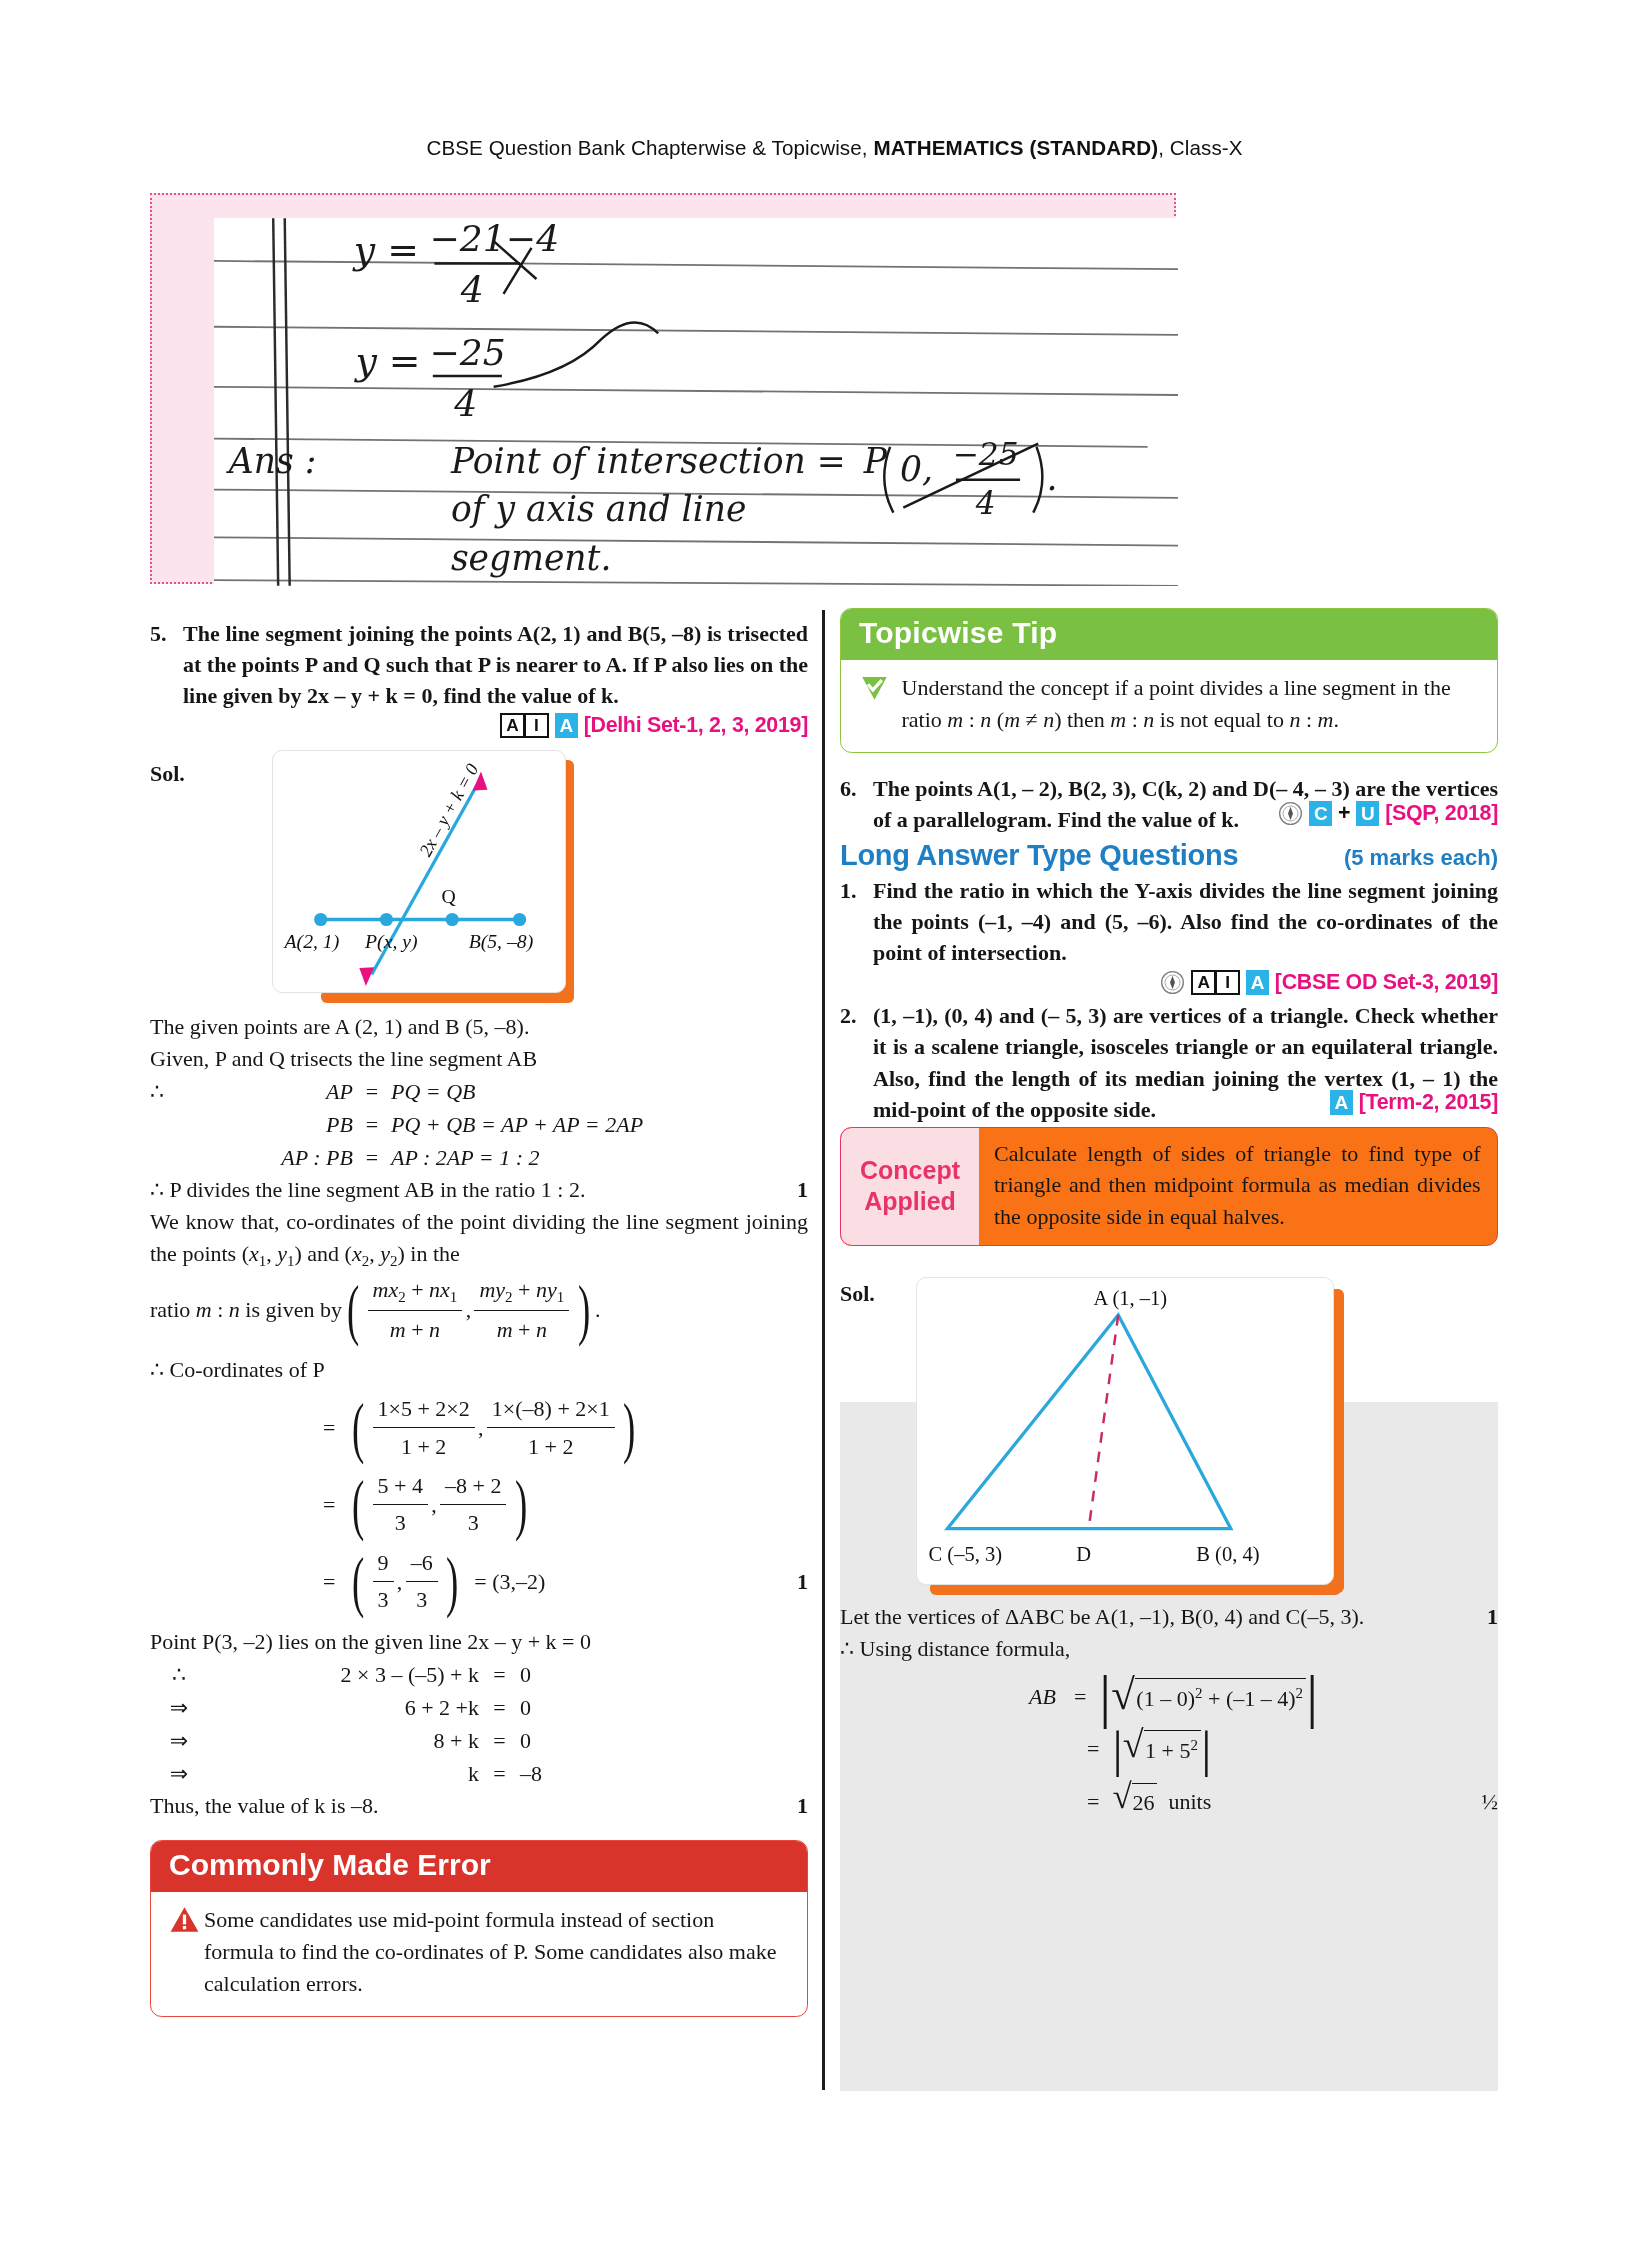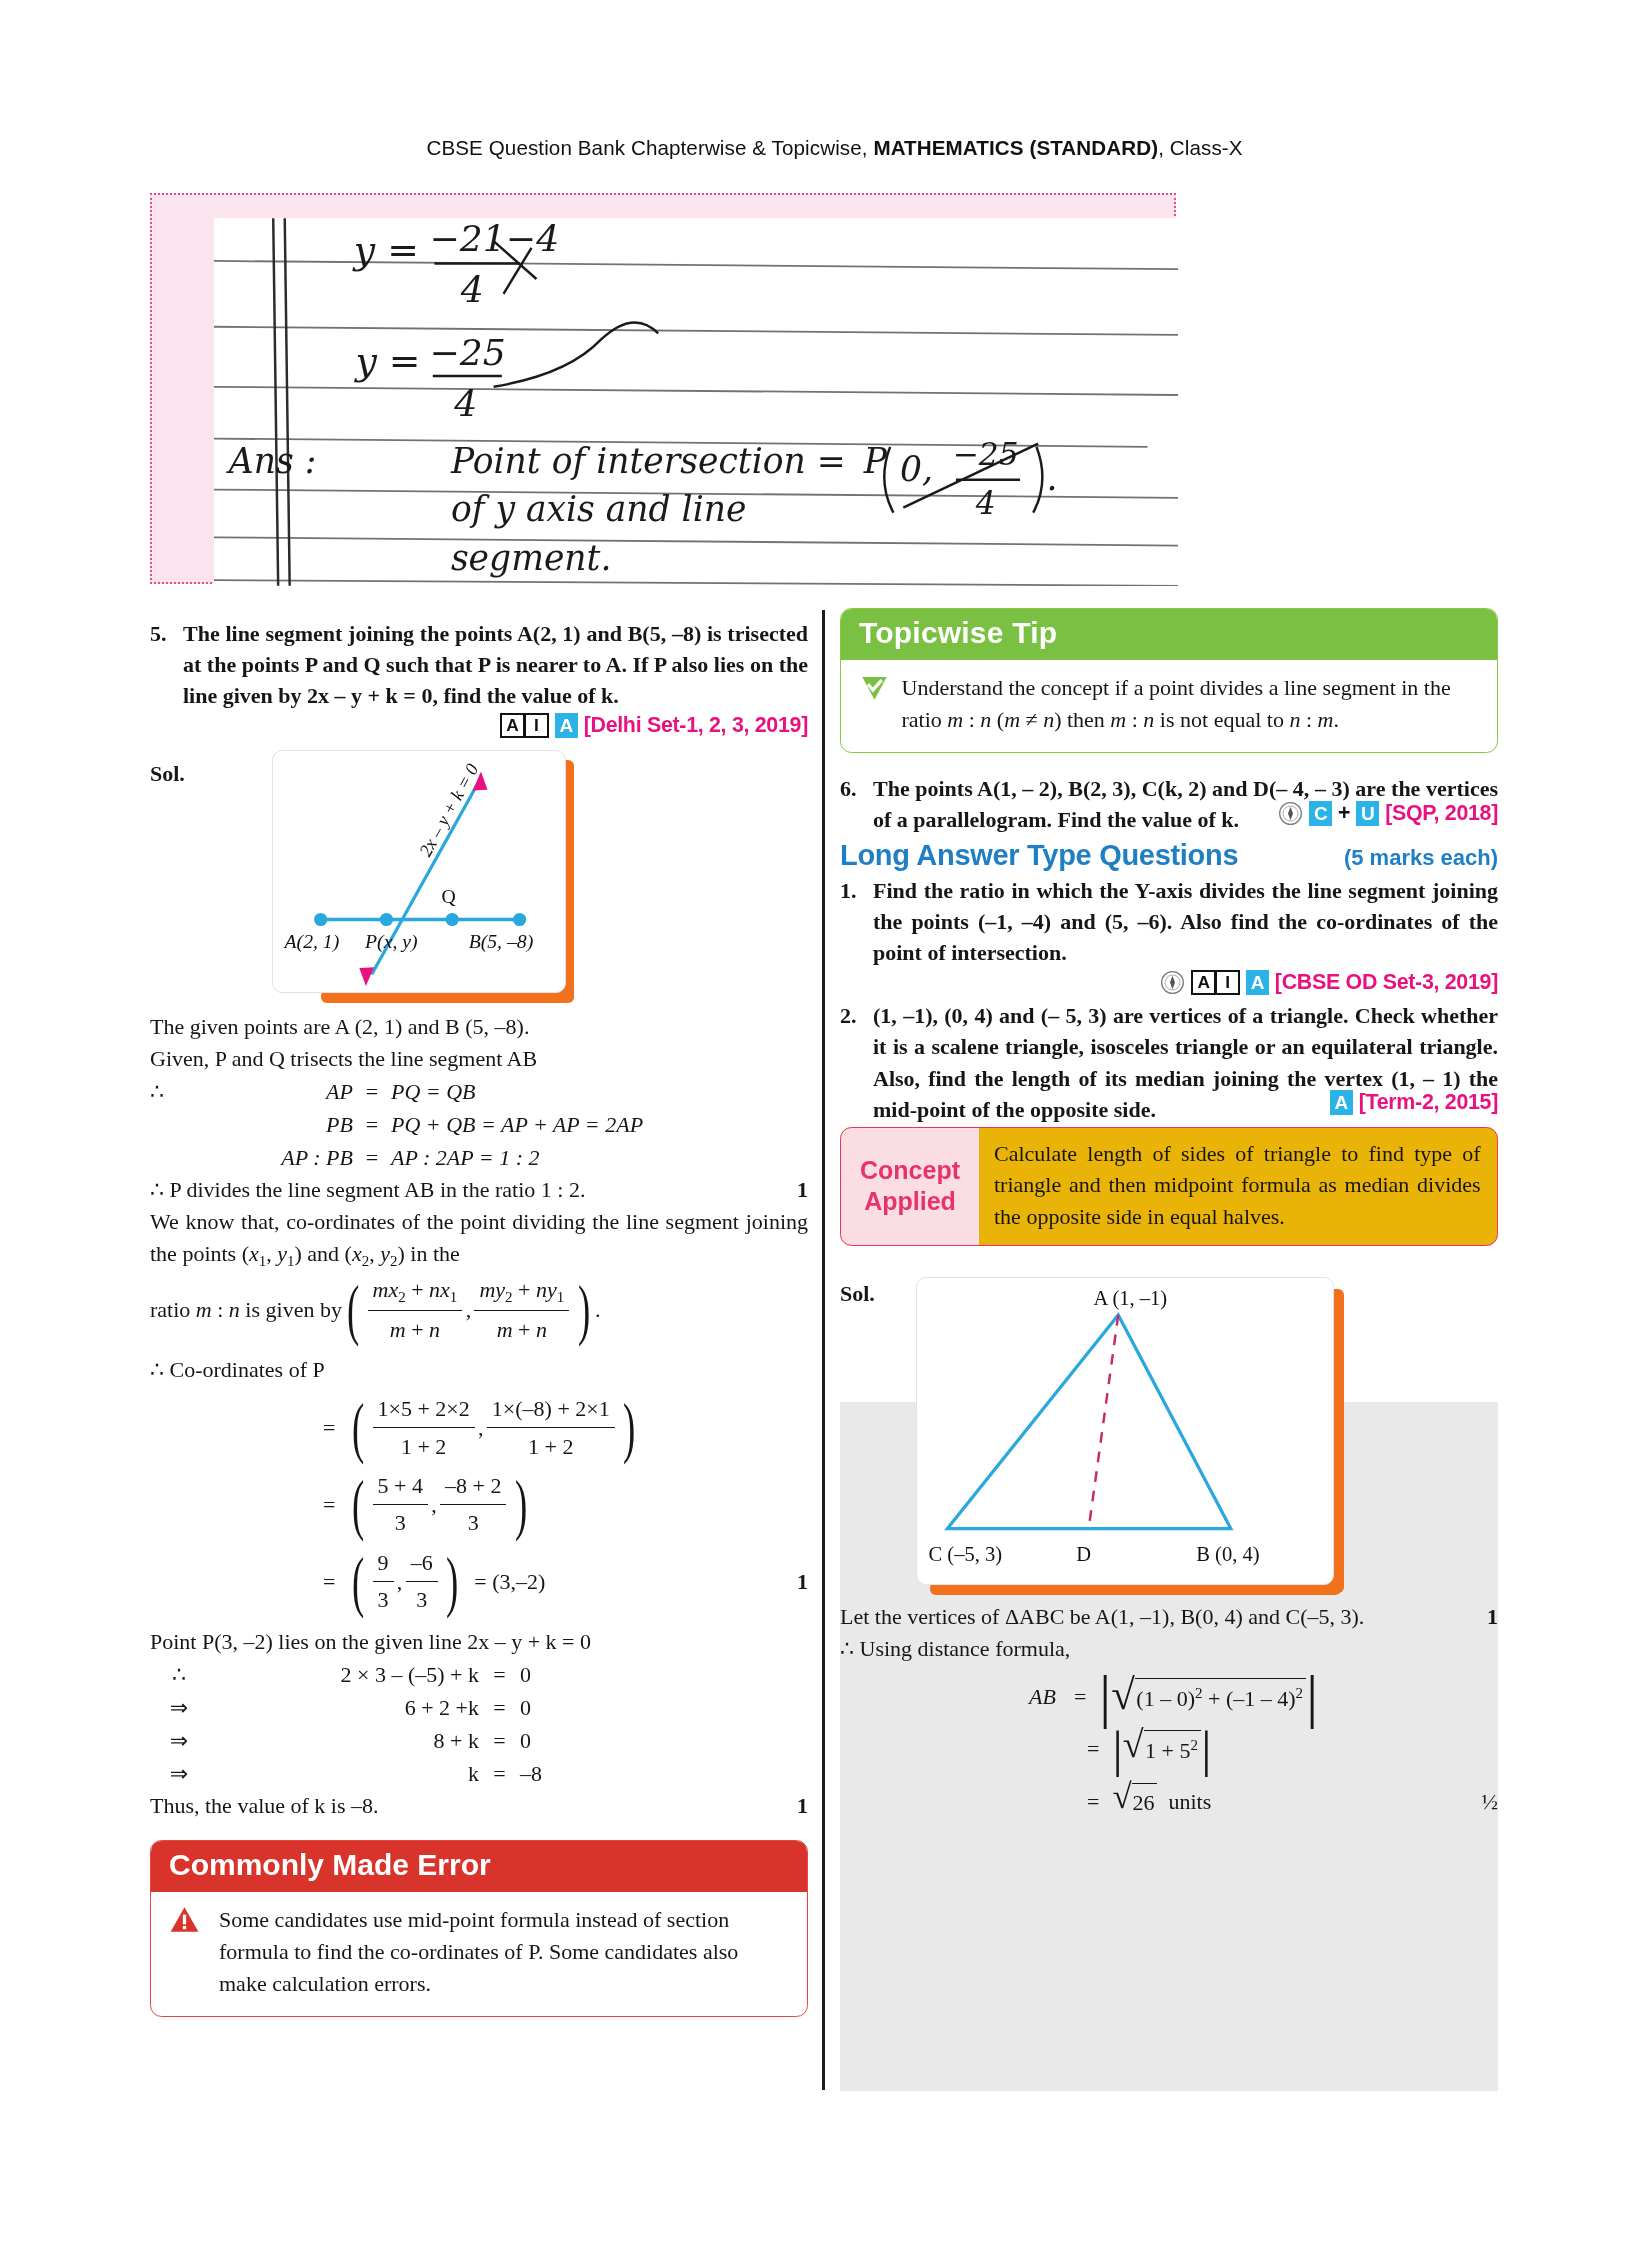--- a/index.html
+++ b/index.html
@@ -129,25 +129,25 @@
   .tipbox .body .txt{font-size:22px;line-height:1.45;}
 
   .errbox{
     border:1.6px solid #e8473f;border-radius:11.5px;overflow:hidden;background:#fff;
   }
   .errbox .head{
     background:#d9342b;color:#ffffff;
     font-family:"Liberation Sans",sans-serif;font-weight:bold;
     font-size:30px;padding:7.4px 18px 10px 18px;
   }
-  .errbox .body{display:flex;gap:19px;padding:11.5px 18px 16.4px 18px;}
+  .errbox .body{display:flex;gap:4px;padding:11.5px 18px 16.4px 18px;}
   .errbox .body .txt{font-size:22px;line-height:1.45;}
 
   .conceptbox{
-    display:flex;border:1.6px solid #e8326a;border-radius:11.5px;overflow:hidden;background:#eab308;
+    display:flex;border:1.6px solid #e8326a;border-radius:11.5px;overflow:hidden;background:#f97316;
   }
   .conceptbox .lbl{
     background:#fbdde4;color:#e8326a;
     font-family:"Liberation Sans",sans-serif;font-weight:bold;font-size:25px;
     display:flex;flex-direction:column;justify-content:center;align-items:center;
     width:138px;flex:0 0 138px;line-height:1.25;border-radius:10px 0 0 10px;
   }
   .conceptbox .txt{
     flex:1;padding:10px 16.4px 11.5px 15px;font-size:22px;line-height:1.45;
     text-align:justify;

